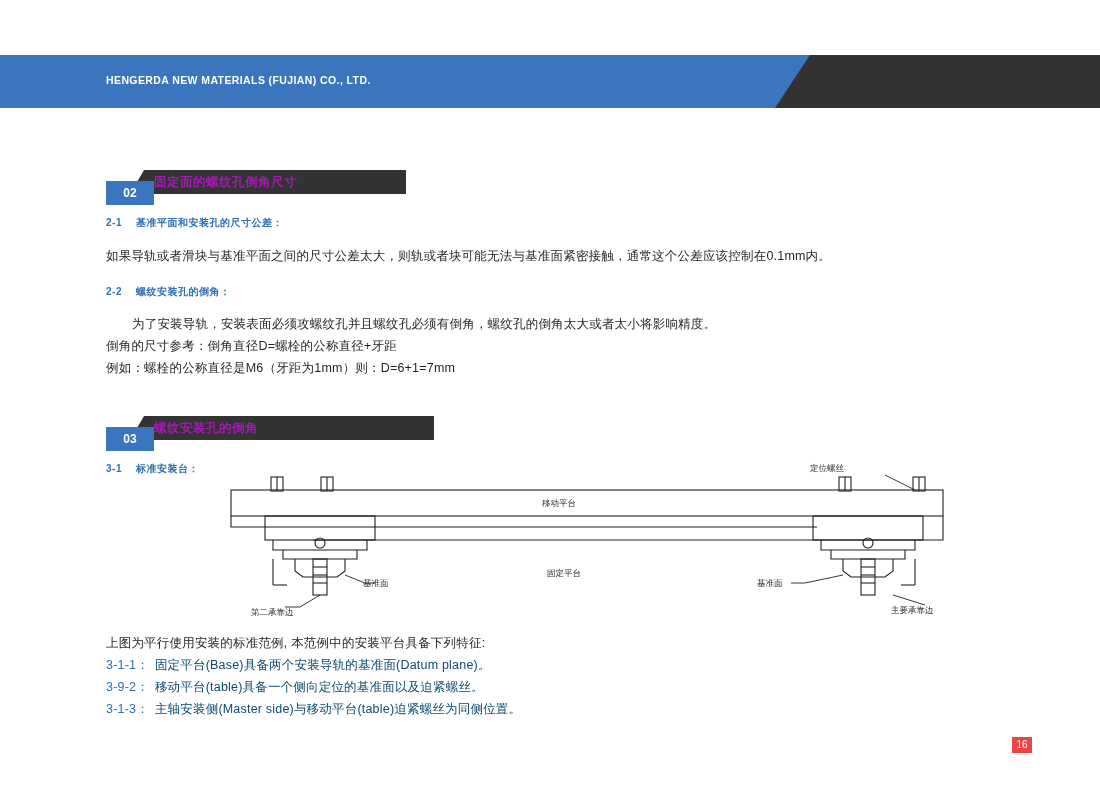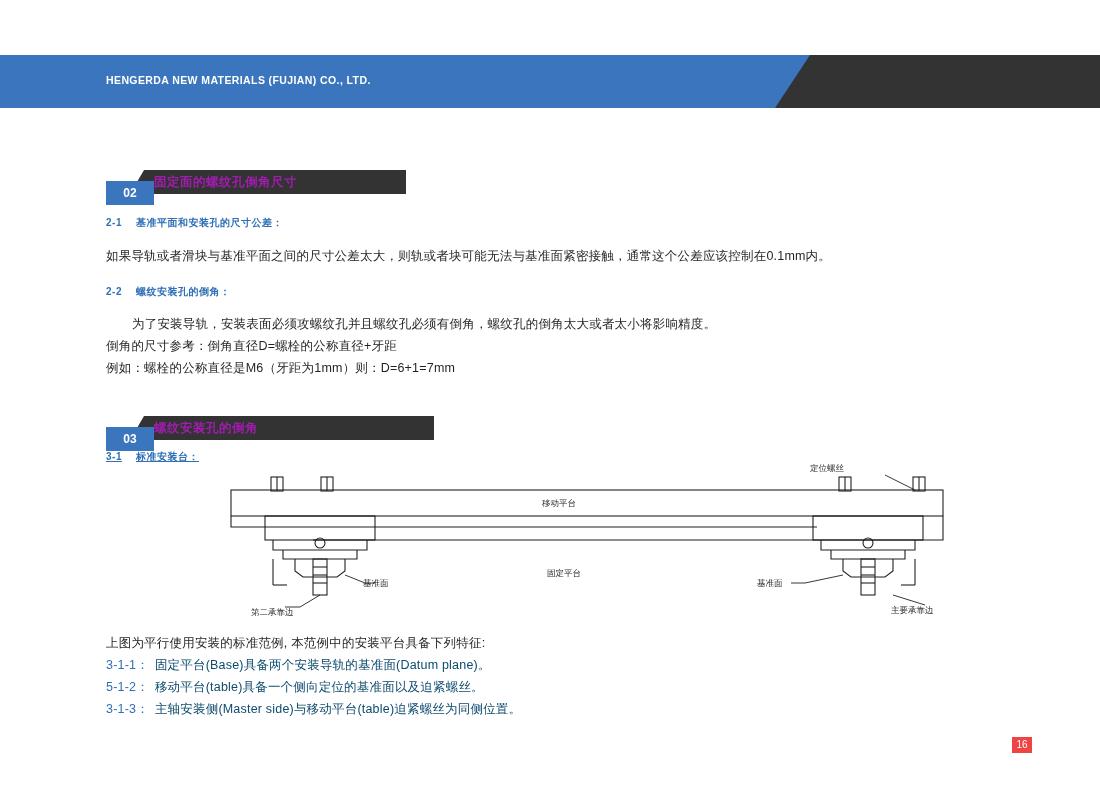--- a/index.html
+++ b/index.html
@@ -197,21 +197,21 @@
 <div class="body-line" style="left:100px; top:316px;margin-left:32px;">为了安装导轨，安装表面必须攻螺纹孔并且螺纹孔必须有倒角，螺纹孔的倒角太大或者太小将影响精度。</div>
 <div class="body-line" style="left:106px; top:338px;">倒角的尺寸参考：倒角直径D=螺栓的公称直径+牙距</div>
 <div class="body-line" style="left:106px; top:360px;">例如：螺栓的公称直径是M6（牙距为1mm）则：D=6+1=7mm</div>
 
 <div class="section-tag" style="left:106px; top:416px; width:330px;">
   <div class="bar" style="width:304px;"></div>
   <div class="num">03</div>
   <div class="bar-label">螺纹安装孔的倒角</div>
 </div>
 
-<div class="sub-head" style="left:106px; top:450px;text-decoration:underline;">
+<div class="sub-head" style="left:106px; top:462px;">
   <span class="idx">3-1</span><span>标准安装台：</span>
 </div>
 
 <div class="figure">
   <svg width="730" height="170" viewBox="0 0 730 170">
     <g fill="none" stroke="#231f20" stroke-width="1.1">
 
       <rect x="6" y="35" width="712" height="26"></rect>
 
       <path d="M6 61 L6 72 L88 72"></path>
@@ -279,19 +279,19 @@
   <div class="fig-label" style="left:26px; top:152px;">第二承靠边</div>
   <div class="fig-label" style="left:666px; top:150px;">主要承靠边</div>
 </div>
 
 <div class="body-line" style="left:106px; top:635px;">上图为平行使用安装的标准范例, 本范例中的安装平台具备下列特征:</div>
 
 <div class="num-line" style="left:106px; top:657px;">
   <span class="idx">3-1-1：</span><span class="txt">固定平台(Base)具备两个安装导轨的基准面(Datum plane)。</span>
 </div>
 <div class="num-line" style="left:106px; top:679px;">
-  <span class="idx">5-1-2：</span><span class="txt">移动平台(table)具备一个侧向定位的基准面以及迫紧螺丝。</span>
+  <span class="idx">3-9-2：</span><span class="txt">移动平台(table)具备一个侧向定位的基准面以及迫紧螺丝。</span>
 </div>
 <div class="num-line" style="left:106px; top:701px;">
   <span class="idx">3-1-3：</span><span class="txt">主轴安装侧(Master side)与移动平台(table)迫紧螺丝为同侧位置。</span>
 </div>
 
 <div class="page-num">16</div>
 
 </body></html>

